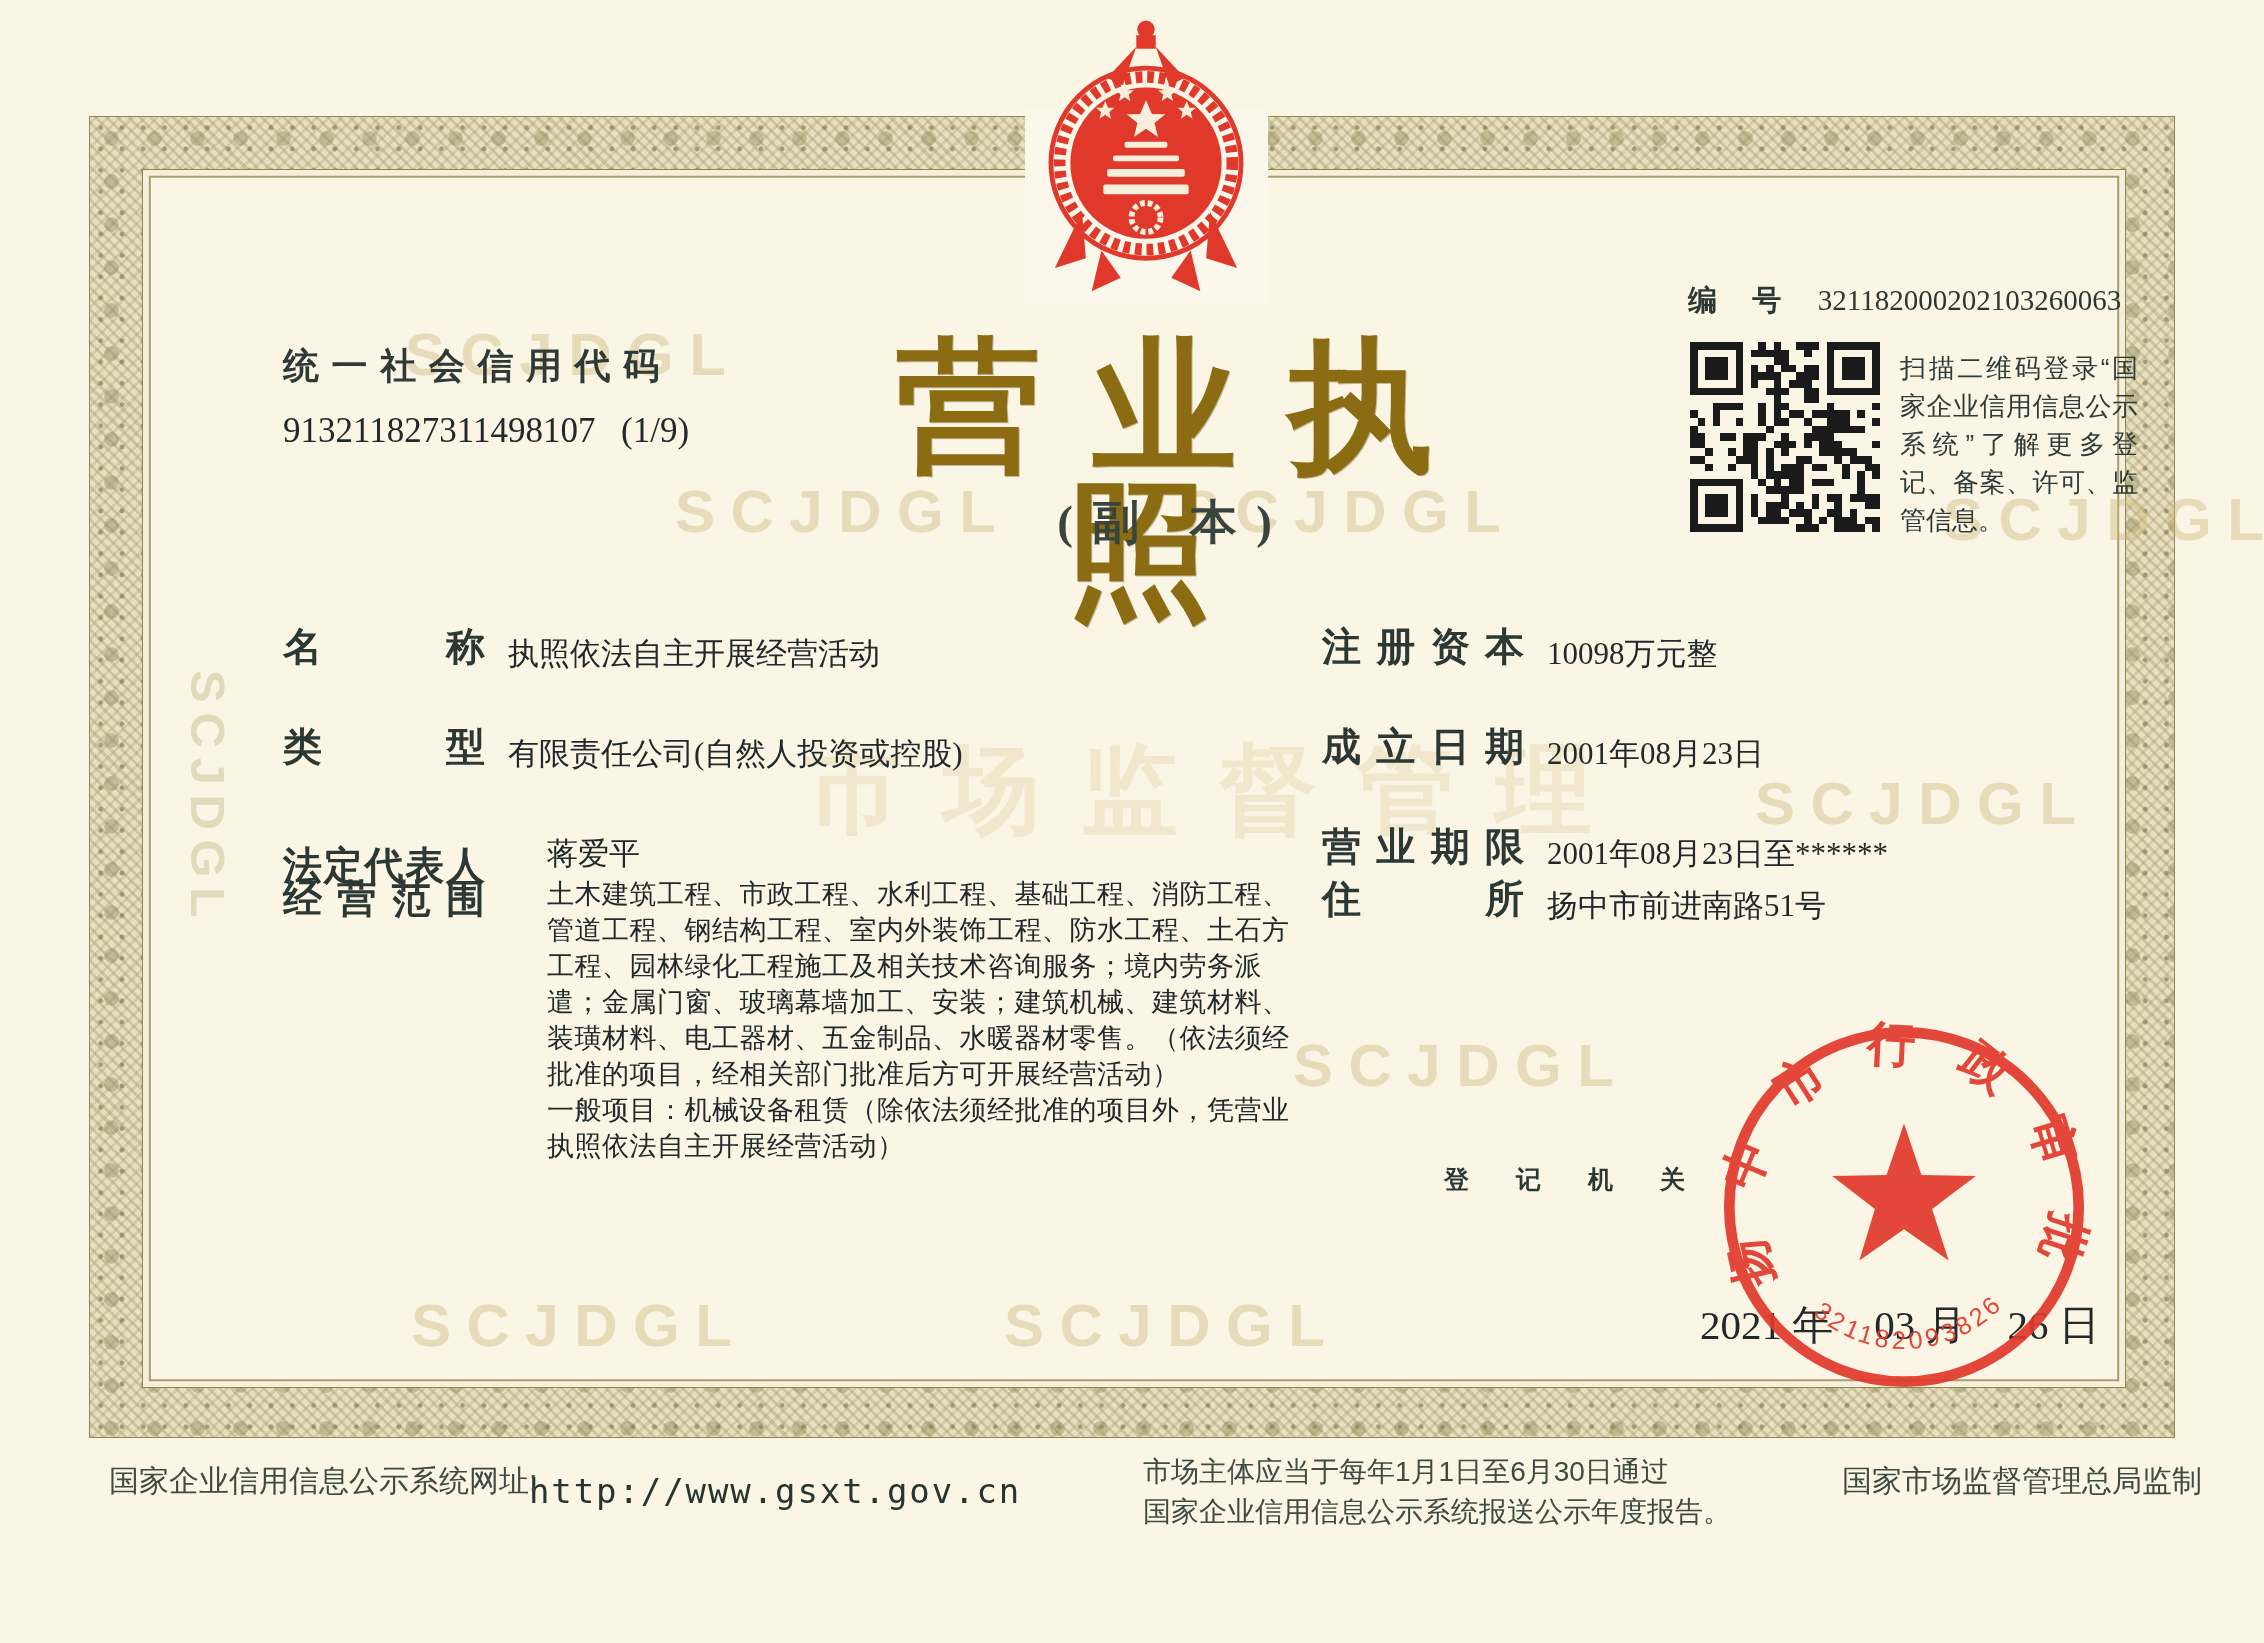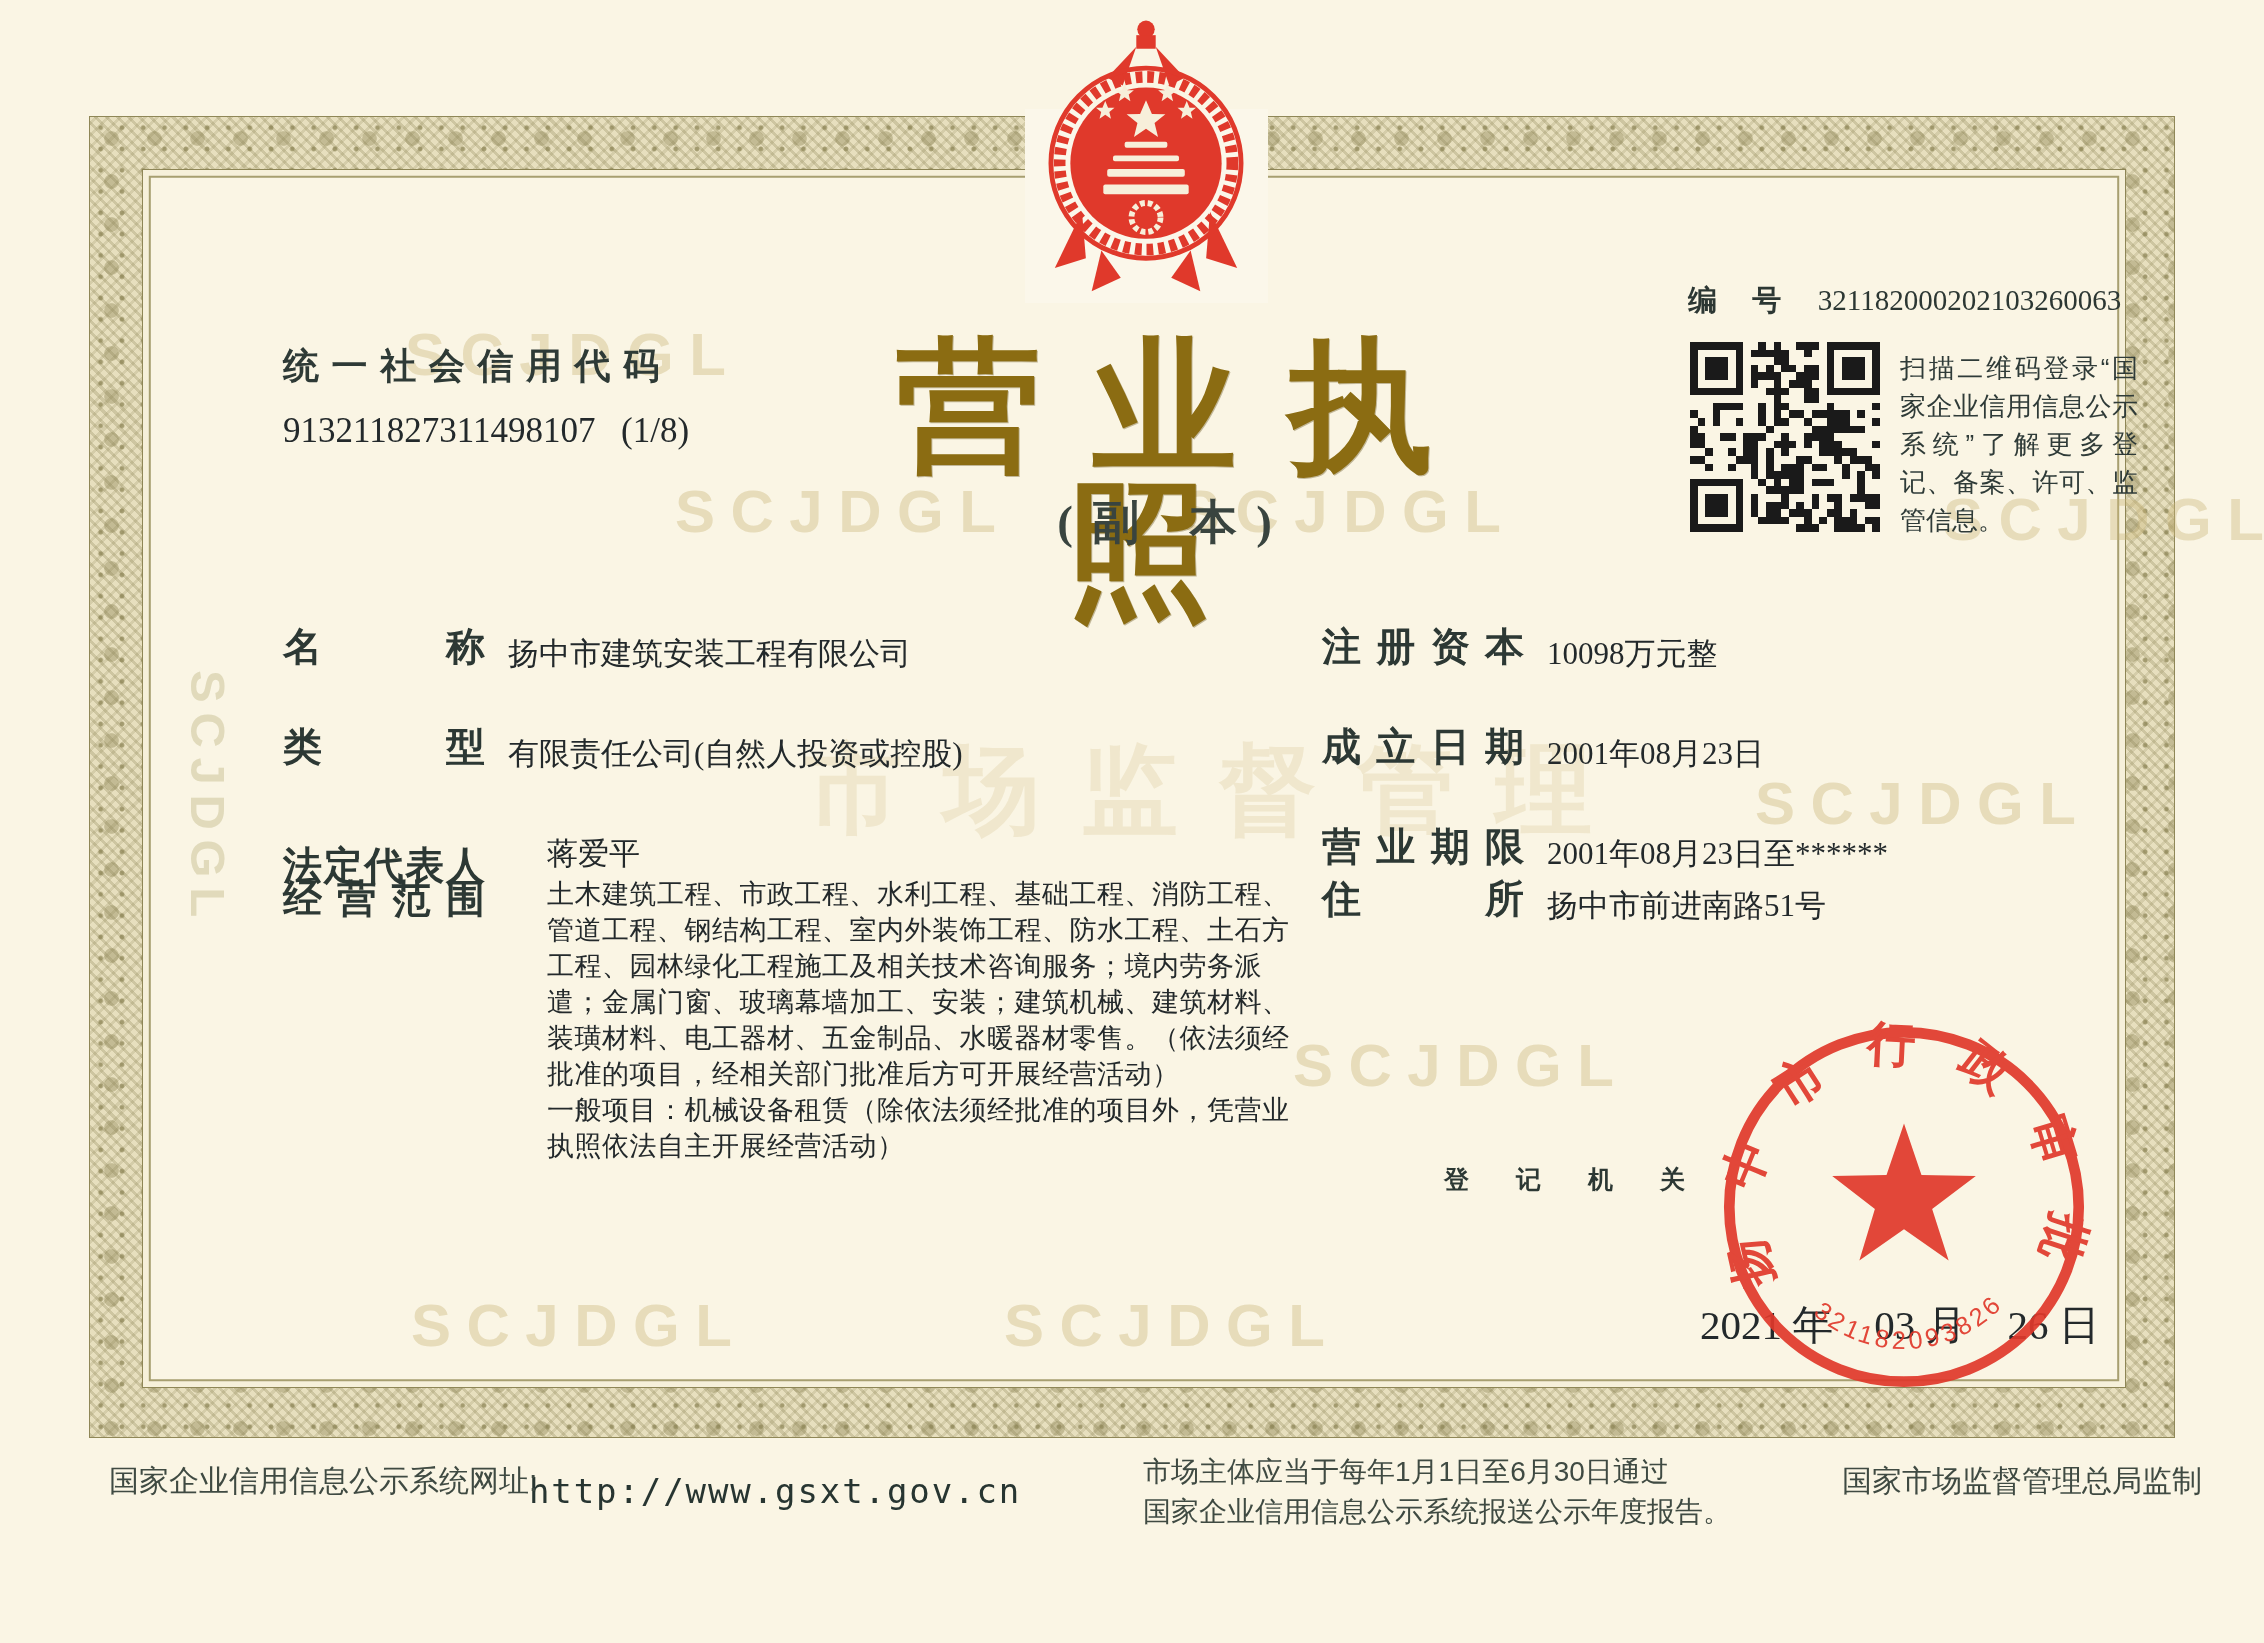--- a/index.html
+++ b/index.html
@@ -149,21 +149,21 @@
       <rect x="66" y="166" width="80" height="8" rx="2"></rect>
       <rect x="62" y="182" width="88" height="10" rx="2"></rect>
       <circle cx="106" cy="216" r="15" fill="none" stroke="#f7efda" stroke-width="6" stroke-dasharray="5 3"></circle>
     </g>
   </svg>
 
   <div class="serial"><span class="lbl">编 号</span><span>321182000202103260063</span></div>
 
   <div class="credit-label">统一社会信用代码</div>
   <div class="credit-code">913211827311498107</div>
-  <div class="page-index">(1/8)</div>
+  <div class="page-index">(1/9)</div>
 
   <div class="title">营业执照</div>
   <div class="subtitle">(副 本)</div>
 
   <div class="qr">
       <svg viewBox="0 0 25 25" shape-rendering="crispEdges">
         <rect x="9" y="0" width="1" height="1" fill="#1a1a1a"></rect>
         <rect x="11" y="0" width="1" height="1" fill="#1a1a1a"></rect>
         <rect x="14" y="0" width="1" height="1" fill="#1a1a1a"></rect>
         <rect x="15" y="0" width="1" height="1" fill="#1a1a1a"></rect>
@@ -378,21 +378,21 @@
         <rect x="19" y="1" width="5" height="5" fill="#faf5e4"></rect>
         <rect x="20" y="2" width="3" height="3" fill="#1a1a1a"></rect>
         <rect x="0" y="18" width="7" height="7" fill="#1a1a1a"></rect>
         <rect x="1" y="19" width="5" height="5" fill="#faf5e4"></rect>
         <rect x="2" y="20" width="3" height="3" fill="#1a1a1a"></rect>
       </svg>
     </div>
   <div class="qr-caption">扫描二维码登录“国家企业信用信息公示系统”了解更多登记、备案、许可、监管信息。</div>
 
   <div class="flabel lcol" style="top:626px;">名称</div>
-  <div class="fvalue lval" style="top:633px;">扬中市建筑安装工程有限公司</div>
+  <div class="fvalue lval" style="top:633px;">执照依法自主开展经营活动</div>
 
   <div class="flabel lcol" style="top:726px;">类型</div>
   <div class="fvalue lval" style="top:733px;">有限责任公司(自然人投资或控股)</div>
 
   <div class="flabel lcol" style="top:826px;margin-top:19px;">法定代表人</div>
   <div class="fvalue lval" style="top:833px;margin-left:39px;">蒋爱平</div>
 
   <div class="flabel lcol" style="top:878px;">经营范围</div>
   <div class="fvalue scope lval" style="top:876px;margin-left:39px;">土木建筑工程、市政工程、水利工程、基础工程、消防工程、
 管道工程、钢结构工程、室内外装饰工程、防水工程、土石方

